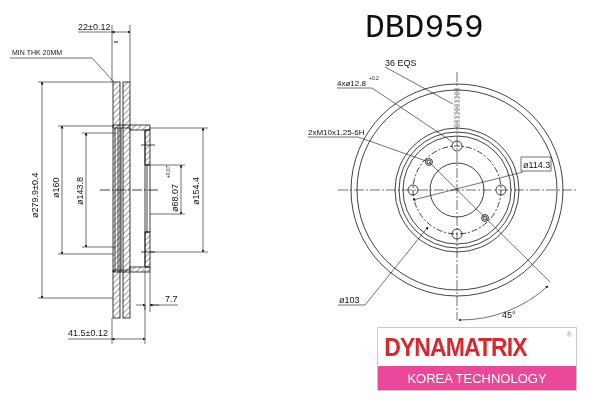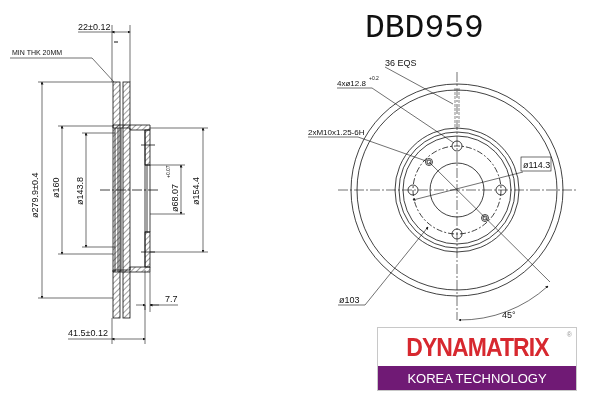--- a/index.html
+++ b/index.html
@@ -1,24 +1,24 @@
 <!DOCTYPE html>
 <html><head>
 <meta charset="utf-8">
 <style>
   html, body { margin:0; padding:0; background:#ffffff; }
   body { width:600px; height:400px; position:relative; overflow:hidden; font-family:"Liberation Sans", sans-serif; }
   #drawing { position:absolute; left:0; top:0; width:600px; height:400px; }
   .title { position:absolute; left:365px; top:10px; font-size:33px; font-family:Liberation Mono, monospace; color:#111; letter-spacing:0px; }
   .dim { font-family:"Liberation Sans Narrow","Liberation Sans", sans-serif; font-size:9px; fill:#111; }
   .logo { position:absolute; left:377px; top:327px; width:200px; height:64px; border:1px solid #c8c8c8; background:#fff; box-sizing:border-box; }
-  .logo-top { height:38px; display:flex; align-items:center; justify-content:center; position:relative; }
+  .logo-top { height:38px; display:flex; align-items:center; position:relative; }
   .brand { font-family:"Liberation Sans", sans-serif; font-weight:bold; color:#d7282f; font-size:25px; letter-spacing:-1px; transform:scaleX(0.92); }
   .reg { position:absolute; right:4px; top:3px; font-size:7px; color:#999; }
-  .logo-bottom { position:absolute; left:0; right:0; bottom:0; height:24px; background:#701a75; color:#fff; font-size:13px; display:flex; align-items:center; justify-content:center; font-family:"Liberation Sans", sans-serif; }
+  .logo-bottom { position:absolute; left:0; right:0; bottom:0; height:24px; background:#ec4899; color:#fff; font-size:13px; display:flex; align-items:center; justify-content:center; font-family:"Liberation Sans", sans-serif; }
 </style>
 </head>
 <body>
 
 <div class="title">DBD959</div>
 
 <svg id="drawing" viewBox="0 0 600 400" xmlns="http://www.w3.org/2000/svg">
   <defs>
     <pattern id="hatch" patternUnits="userSpaceOnUse" width="4" height="4" patternTransform="rotate(45)">
       <line x1="0" y1="0" x2="0" y2="4" stroke="#111" stroke-width="0.8"></line>

